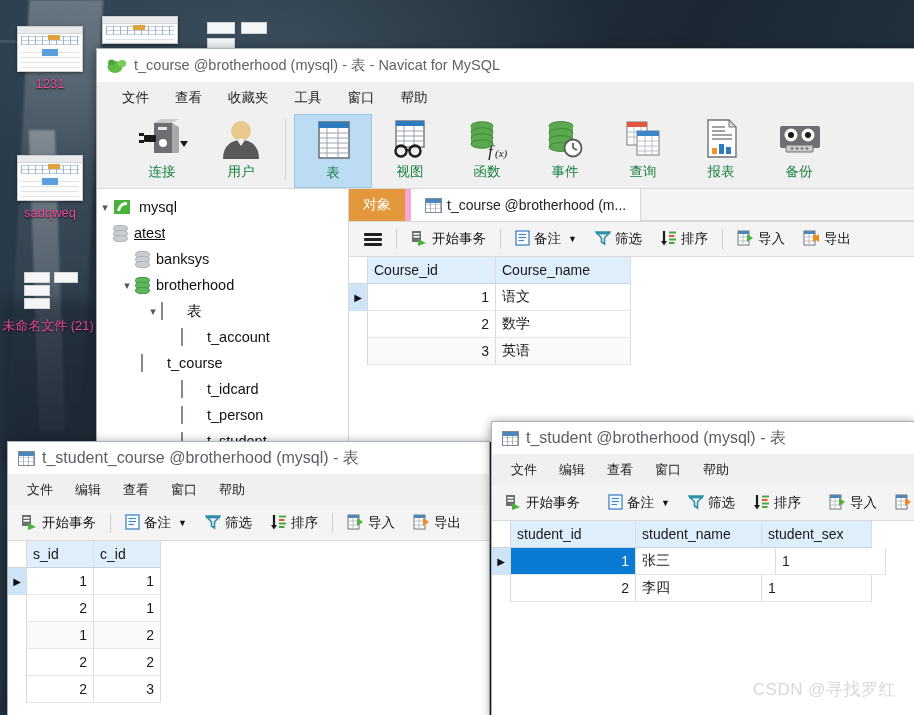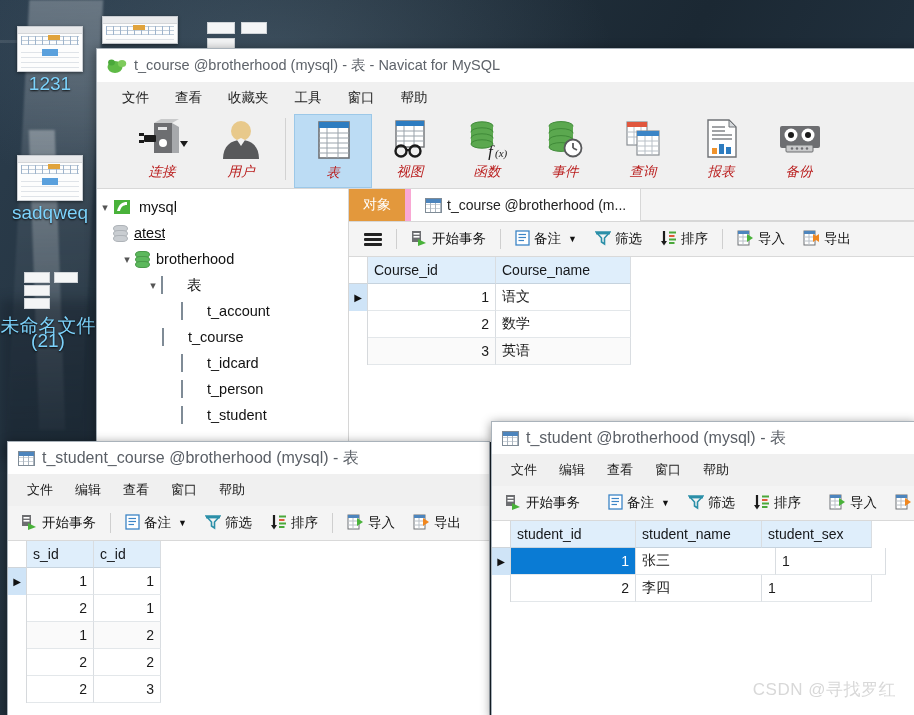--- a/index.html
+++ b/index.html
@@ -17,22 +17,22 @@
   }
   #desktop .streak{position:absolute;background:linear-gradient(100deg,rgba(255,255,255,.10),rgba(255,255,255,0));}
   #rock{position:absolute;left:18px;top:0;width:74px;height:430px;
     background:linear-gradient(178deg,rgba(215,220,225,.40),rgba(150,160,170,.22) 40%,rgba(90,105,118,.18) 75%,rgba(40,55,66,.05));
     transform:skewX(-3deg);filter:blur(1.2px);opacity:.85;}
   #rock2{position:absolute;left:34px;top:130px;width:26px;height:300px;
     background:linear-gradient(180deg,rgba(235,238,240,.34),rgba(120,135,148,.10));
     transform:skewX(2deg);filter:blur(1px);}
   .dshade{position:absolute;background:rgba(10,18,26,.30);filter:blur(6px);}
 
-  .desk-icon{position:absolute;width:92px;text-align:center;color:#7dd3fc;
-    font-size:19px;line-height:15px;text-shadow:0 1px 2px rgba(0,0,0,.85);}
+  .desk-icon{position:absolute;width:92px;text-align:center;color:#ec4899;
+    font-size:13px;line-height:15px;text-shadow:0 1px 2px rgba(0,0,0,.85);}
   .desk-icon .thumb{width:64px;height:44px;margin:0 auto 4px;background:#fdfdfd;
     border:1px solid #c9cdd2;box-shadow:0 1px 3px rgba(0,0,0,.5);position:relative;overflow:hidden;}
   .desk-icon .thumb .tbar{position:absolute;left:0;top:0;right:0;height:6px;background:#e9eaec;border-bottom:1px solid #d4d6d9;}
   .desk-icon .thumb .tgrid{position:absolute;left:3px;top:9px;right:3px;height:9px;
     background:repeating-linear-gradient(90deg,#8fa8c4 0 1px,transparent 1px 7px),
                repeating-linear-gradient(0deg,#b7c6d6 0 1px,transparent 1px 4px);opacity:.85;}
   .desk-icon .thumb .tbody{position:absolute;left:3px;top:21px;right:3px;bottom:3px;
     background:repeating-linear-gradient(0deg,#dfe3e8 0 1px,transparent 1px 5px);}
   .desk-icon .thumb .tsel{position:absolute;left:24px;top:22px;width:16px;height:7px;background:#5aa0dd;}
   .desk-icon .thumb .torange{position:absolute;left:30px;top:8px;width:12px;height:5px;background:#e0a33c;}
@@ -47,21 +47,21 @@
   .win-title.main{color:#5e636a;}
   .menubar{height:32px;display:flex;align-items:center;background:#f0f0f0;padding-left:12px;}
   .menubar .mi{padding:4px 13px;font-size:13.5px;color:#1d1d1d;}
   .menubar.small .mi{padding:3px 11px;font-size:13px;}
 
   
   #mainwin{left:96px;top:48px;width:826px;height:392px;}
   .bigbar{height:74px;background:#f0f0f0;display:flex;align-items:flex-start;border-bottom:1px solid #d8d8d8;}
   .bbtn{width:68px;height:72px;display:flex;flex-direction:column;align-items:center;justify-content:flex-start;
         padding-top:4px;box-sizing:border-box;}
-  .bbtn .lbl{font-size:13.5px;margin-top:3px;color:#b91c1c;font-style:italic;}
+  .bbtn .lbl{font-size:13.5px;margin-top:3px;color:#15803d;}
   .bbtn .ico{height:42px;display:flex;align-items:center;justify-content:center;}
   .bbtn.sel{background:#bcdcf4;border:1px solid #9cc8e8;box-sizing:border-box;}
   .vsep{width:1px;height:62px;background:#d2d2d2;margin:4px 8px 0;}
 
   
   .body-row{display:flex;height:calc(100% - 33px - 32px - 74px);}
   .tree{width:251px;background:#fff;border-right:1px solid #d6d6d6;padding-top:5px;overflow:hidden;position:relative;}
   .tnode{display:flex;align-items:center;height:26px;font-size:14.5px;color:#111;white-space:nowrap;}
   .chev{width:16px;text-align:center;font-size:11px;color:#555;}
   .tico{width:20px;height:17px;margin-right:6px;position:relative;flex:none;}
@@ -385,20 +385,29 @@
       <div class="tnode" style="text-decoration:underline;">
         <span class="chev"></span>
         <span class="tico db-ico">
           <i style="top:0;"></i>
             <i style="top:5px;"></i>
             <i style="top:10px;"></i>
         </span>
         <span class="tlabel">atest</span>
       </div>
 
+      <div class="tnode" style="padding-left:22px;">
+        <span class="chev"></span>
+        <span class="tico db-ico">
+          <i style="top:0;"></i>
+            <i style="top:5px;"></i>
+            <i style="top:10px;"></i>
+        </span>
+        <span class="tlabel">banksys</span>
+      </div>
 
       <div class="tnode" style="padding-left:22px;">
         <span class="chev">▾</span>
         <span class="tico db-ico green">
           <i style="top:0;"></i>
             <i style="top:5px;"></i>
             <i style="top:10px;"></i>
         </span>
         <span class="tlabel">brotherhood</span>
       </div>
@@ -406,21 +415,21 @@
       <div class="tnode" style="padding-left:48px;">
         <span class="chev">▾</span>
         <span class="tico"><span class="tbl-ico"></span></span>
         <span class="tlabel">表</span>
       </div>
 
       <div class="tnode" style="padding-left:84px;">
         <span class="tico"><span class="tbl-ico"></span></span>
         <span class="tlabel">t_account</span>
       </div>
-      <div class="tnode" style="padding-left:65px;">
+      <div class="tnode" style="padding-left:44px;">
         <span class="tico"><span class="tbl-ico"></span></span>
         <span class="tlabel">t_course</span>
       </div>
       <div class="tnode" style="padding-left:84px;">
         <span class="tico"><span class="tbl-ico"></span></span>
         <span class="tlabel">t_idcard</span>
       </div>
       <div class="tnode" style="padding-left:84px;">
         <span class="tico"><span class="tbl-ico"></span></span>
         <span class="tlabel">t_person</span>

